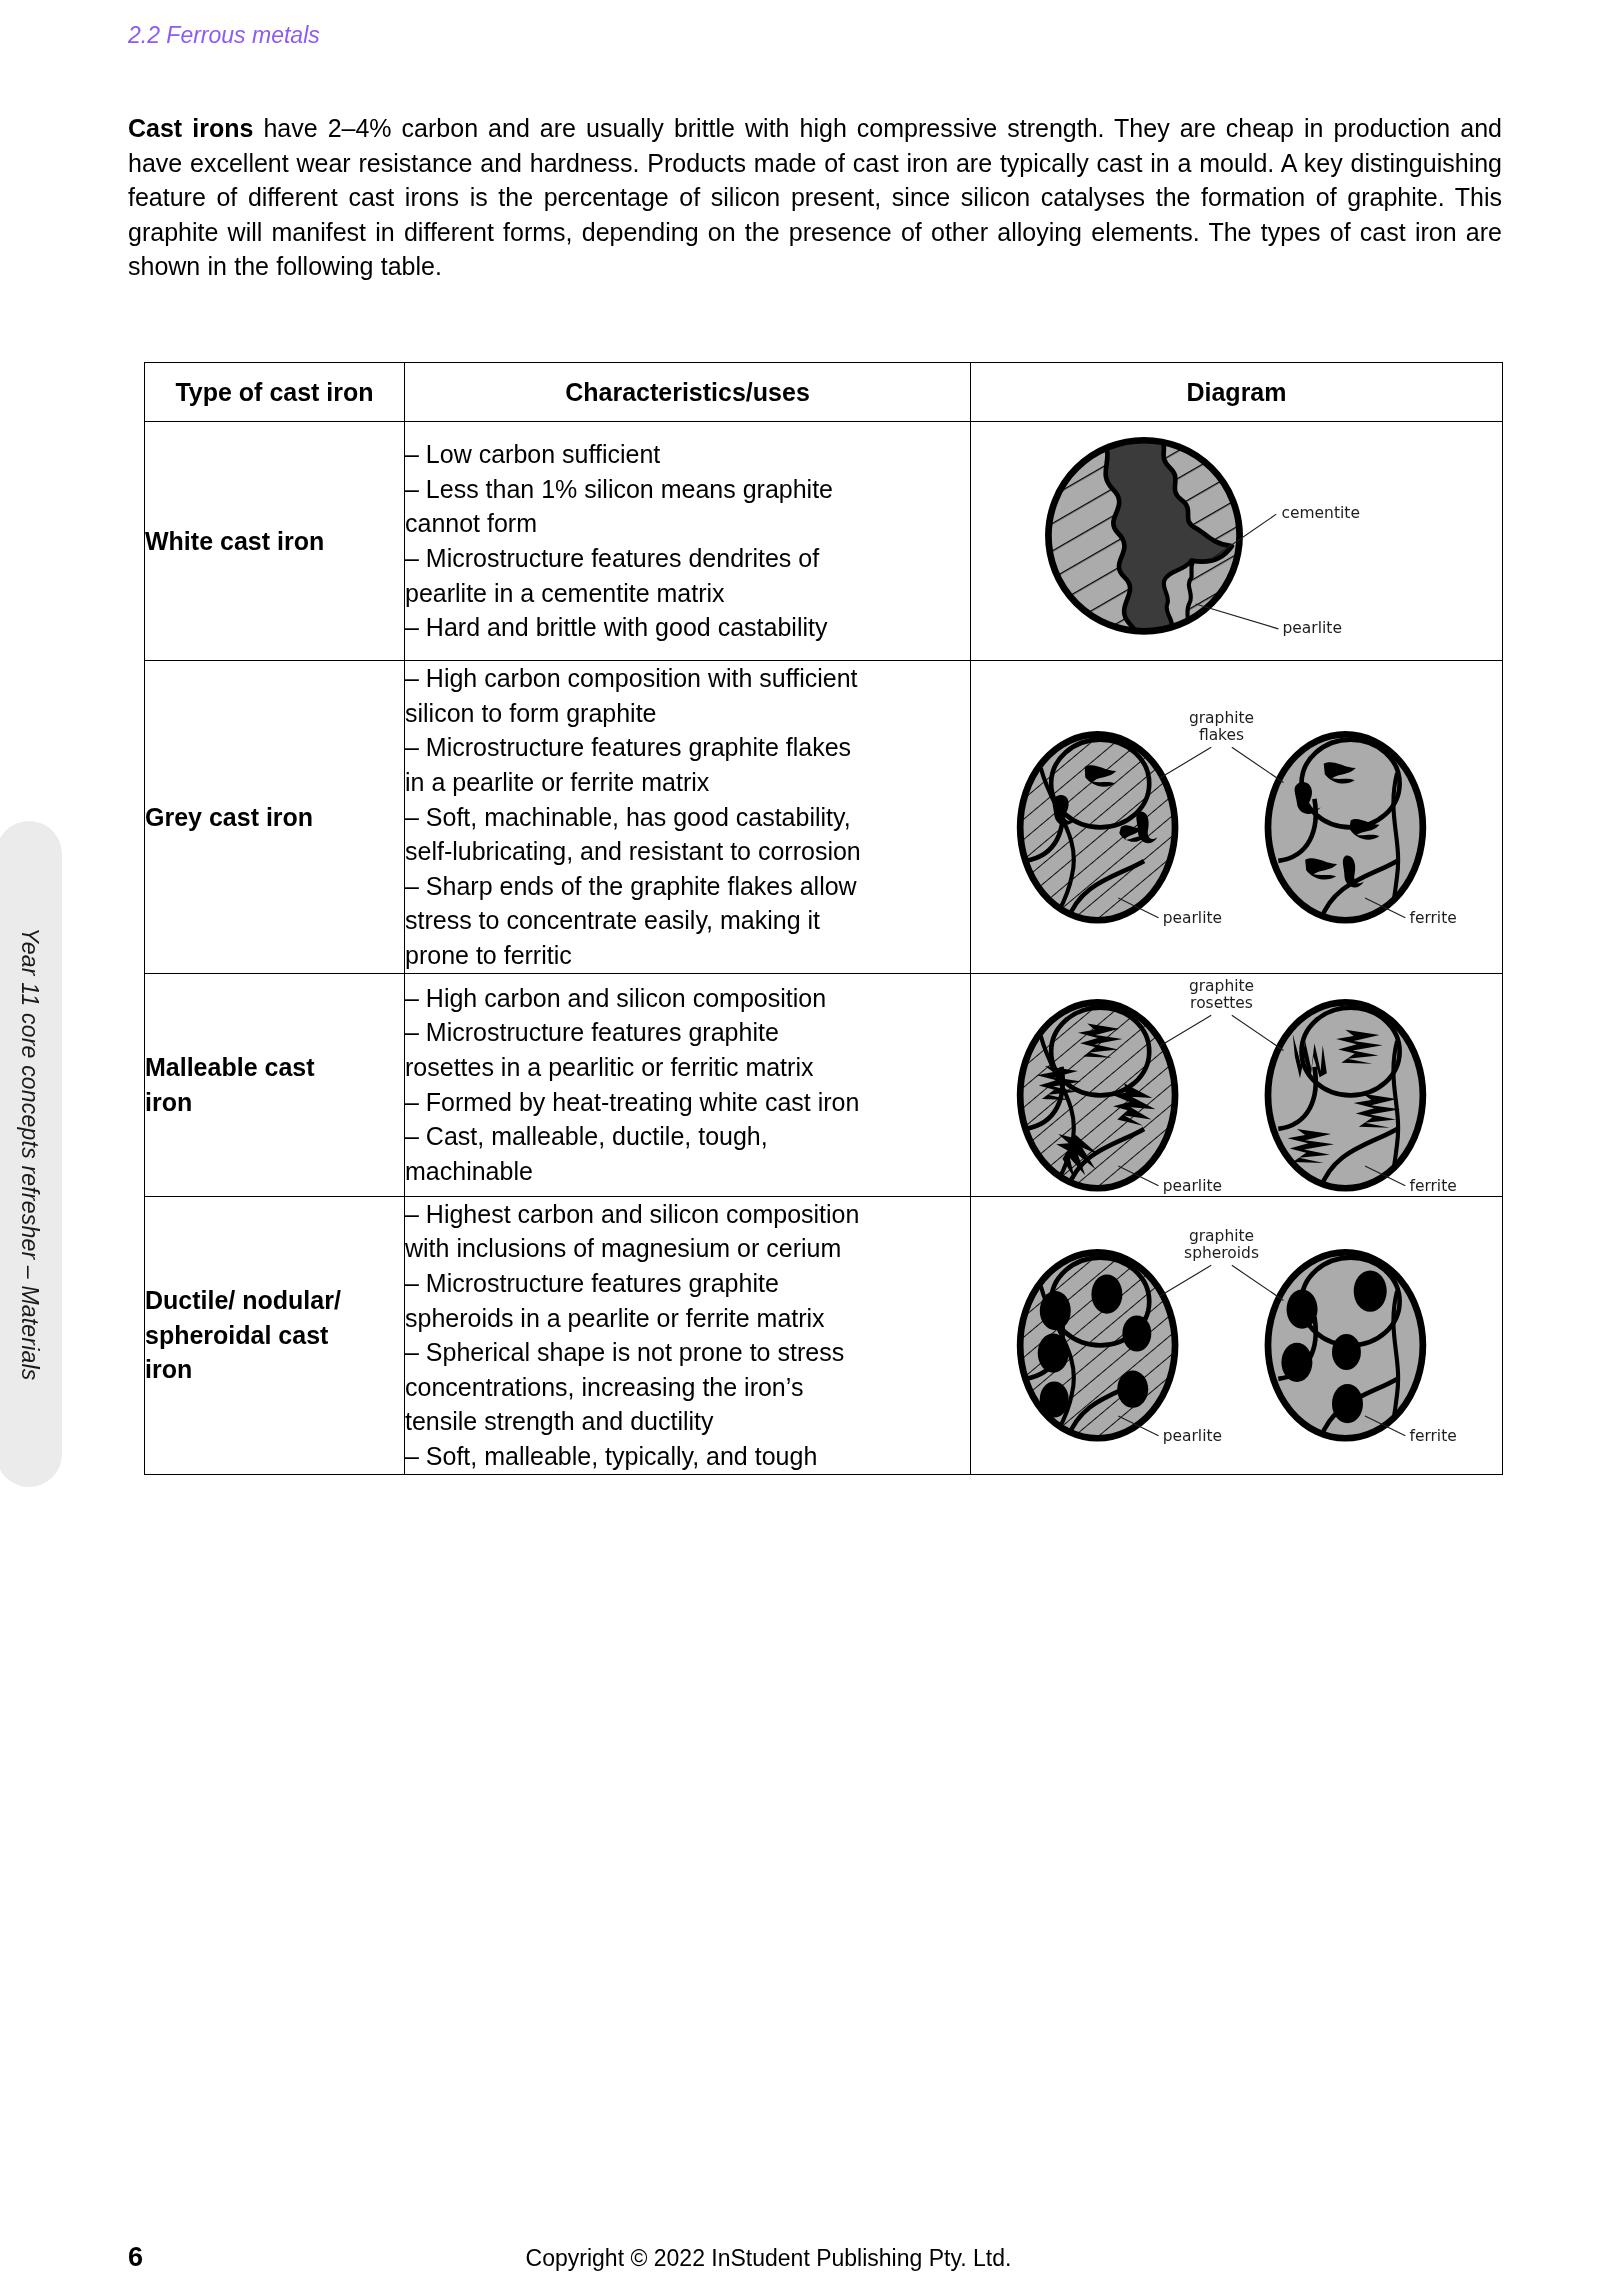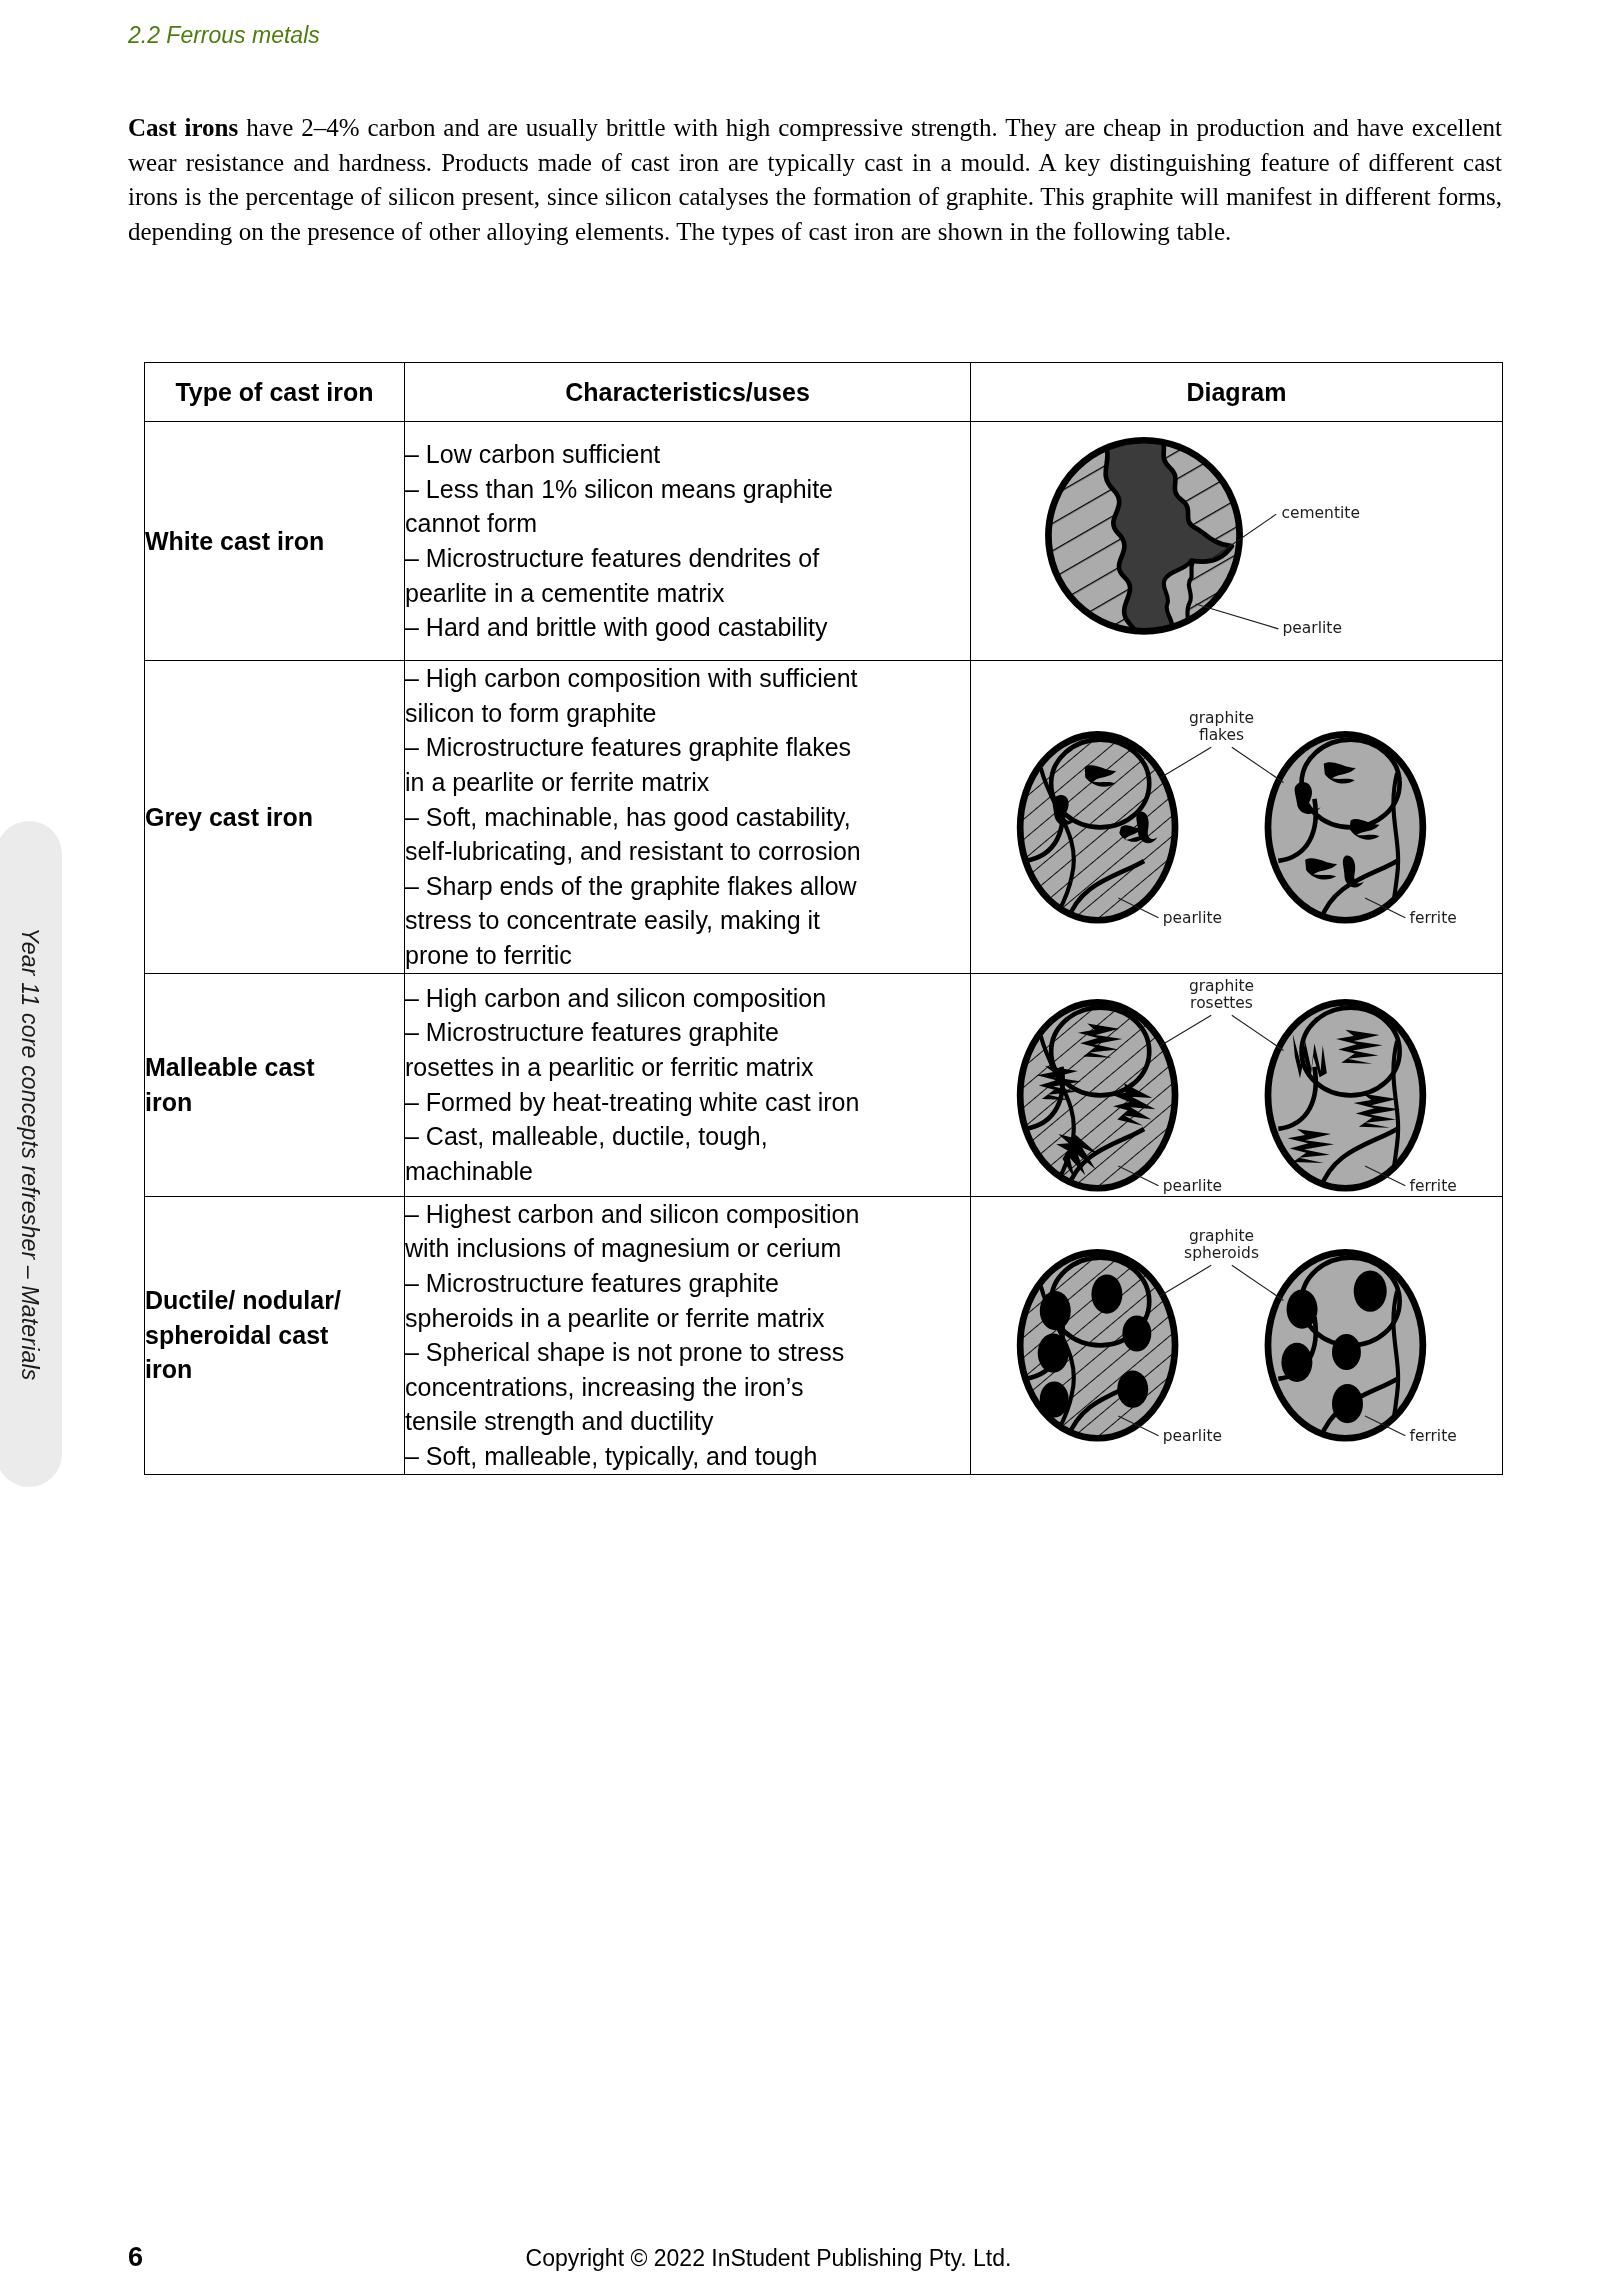--- a/index.html
+++ b/index.html
@@ -32,29 +32,28 @@
     letter-spacing:0.2px;
     color:#1a1a1a;
   }
 
   
   .runhead{
     position:absolute;
     left:128px; top:22px;
     font-style:italic;
     font-size:23px;
-    color:#4d7c0f;
+    color:#8b5cf6;
   }
 
   
   .content{
     position:absolute;
     left:128px; top:111px;
     width:1374px;
-    font-family:Liberation Serif, serif;
   }
   .para{
     font-size:25px;
     line-height:1.38;
     text-align:justify;
     text-justify:inter-word;
     margin:0;
     word-spacing:0.3px;
   }
   .para b{ font-weight:bold; }

